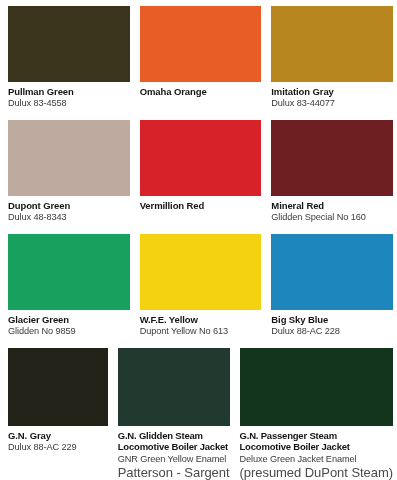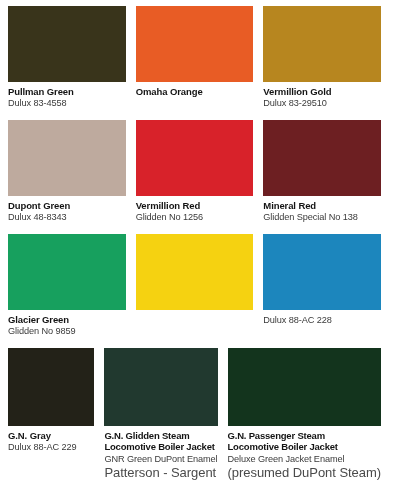--- a/index.html
+++ b/index.html
@@ -12,21 +12,21 @@
     height: 480px;
     overflow: hidden;
     font-family: "Liberation Sans", sans-serif;
     color: #1a1a1a;
     -webkit-font-smoothing: antialiased;
   }
   .sheet {
     width: 397px;
     height: 480px;
     box-sizing: border-box;
-    padding: 6px 16px 0 8px;
+    padding: 6px 4px 0 8px;
     position: relative;
   }
   .grid {
     display: grid;
     grid-template-columns: 1fr 1fr 1fr;
     column-gap: 10px;
     row-gap: 0px;
   }
   .cell {
     display: block;
@@ -111,89 +111,93 @@
     </div>
     <div class="cell">
       <div class="swatch" style="background-color: rgb(232, 92, 37);"></div>
       <div class="caption">
         <div class="cname">Omaha Orange</div>
       </div>
     </div>
     <div class="cell">
       <div class="swatch" style="background-color: rgb(183, 134, 31);"></div>
       <div class="caption">
-        <div class="cname">Vermillion Gold</div>
-        <div class="ccode">Dulux 83-29510</div>
+        <div class="cname">Imitation Gray</div>
+        <div class="ccode">Dulux 83-44077</div>
       </div>
     </div>
   </div>
 
   <div class="row-gap"></div>
 
   <div class="grid">
     <div class="cell">
       <div class="swatch" style="background-color: rgb(190, 170, 158);"></div>
       <div class="caption">
         <div class="cname">Dupont Green</div>
         <div class="ccode">Dulux 48-8343</div>
       </div>
     </div>
     <div class="cell">
       <div class="swatch" style="background-color: rgb(216, 34, 42);"></div>
       <div class="caption">
         <div class="cname">Vermillion Red</div>
-        <div class="ccode">Glidden No  1256</div>
       </div>
     </div>
     <div class="cell">
       <div class="swatch" style="background-color: rgb(109, 31, 34);"></div>
       <div class="caption">
         <div class="cname">Mineral Red</div>
-        <div class="ccode">Glidden Special No  138</div>
+        <div class="ccode">Glidden Special No  160</div>
       </div>
     </div>
   </div>
 
   <div class="row-gap"></div>
 
   <div class="grid">
     <div class="cell">
       <div class="swatch" style="background-color: rgb(23, 160, 94);"></div>
       <div class="caption">
         <div class="cname">Glacier Green</div>
         <div class="ccode">Glidden No  9859</div>
       </div>
     </div>
     <div class="cell">
       <div class="swatch" style="background-color: rgb(245, 210, 17);"></div>
+      <div class="caption">
+        <div class="cname">W.F.E. Yellow</div>
+        <div class="ccode">Dupont Yellow No  613</div>
+      </div>
     </div>
     <div class="cell">
       <div class="swatch" style="background-color: rgb(28, 134, 189);"></div>
       <div class="caption">
+        <div class="cname">Big Sky Blue</div>
         <div class="ccode">Dulux 88-AC 228</div>
       </div>
     </div>
   </div>
 
   <div class="row-gap"></div>
 
   <div class="grid row-tall">
     <div class="cell">
       <div class="swatch" style="background-color: rgb(35, 34, 24);"></div>
       <div class="caption">
         <div class="cname">G.N. Gray</div>
         <div class="ccode">Dulux 88-AC 229</div>
       </div>
     </div>
     <div class="cell">
       <div class="swatch" style="background-color: rgb(33, 57, 47);"></div>
       <div class="caption">
         <div class="cname2">G.N. Glidden Steam</div>
         <div class="cname2">Locomotive Boiler Jacket</div>
-        <div class="ccode">GNR Green DuPont Enamel</div>
+        <div class="ccode">GNR Green Yellow Enamel</div>
         <div class="csub">Patterson - Sargent</div>
       </div>
     </div>
     <div class="cell">
       <div class="swatch" style="background-color: rgb(19, 52, 29);"></div>
       <div class="caption">
         <div class="cname2">G.N. Passenger Steam</div>
         <div class="cname2">Locomotive Boiler Jacket</div>
         <div class="ccode">Deluxe Green Jacket Enamel</div>
         <div class="csub">(presumed DuPont Steam)</div>

